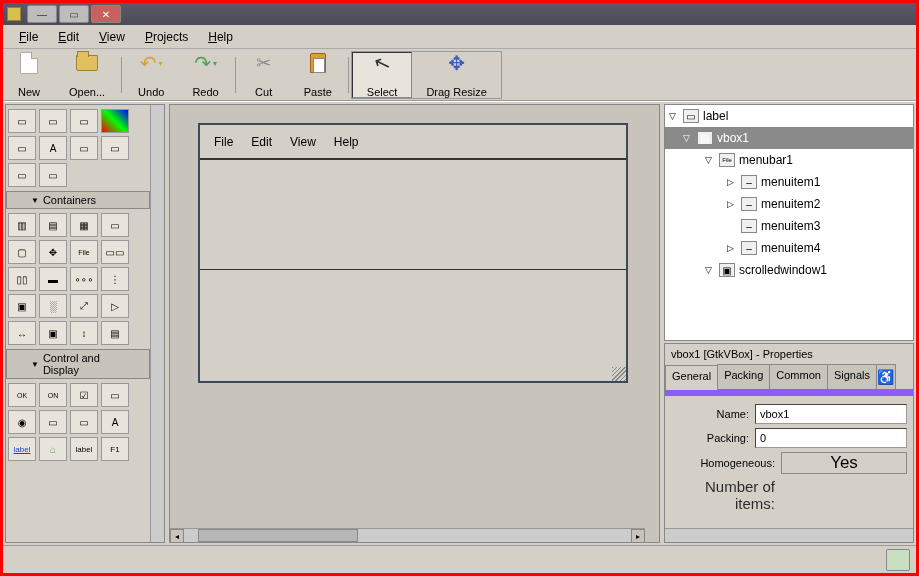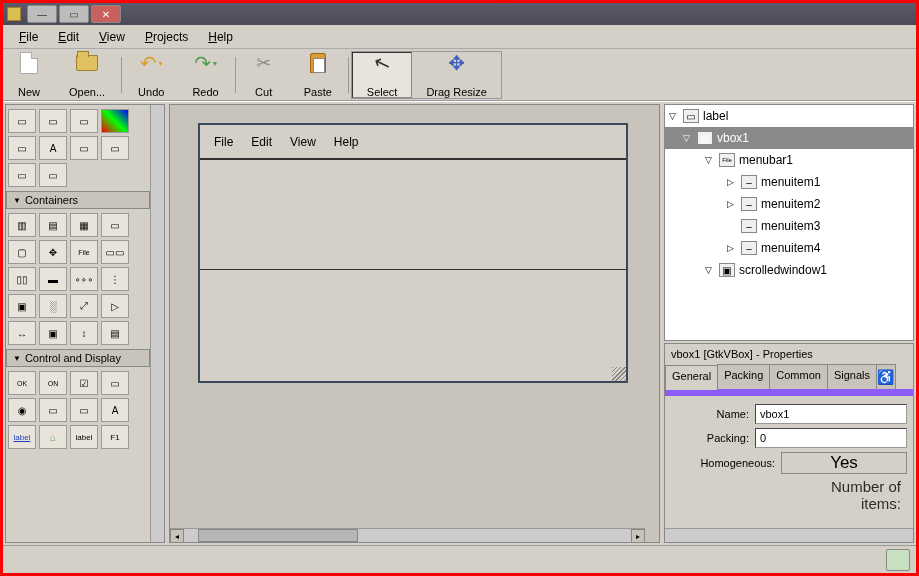--- a/index.html
+++ b/index.html
@@ -22,21 +22,21 @@
 .tool-label { font-size: 11px; margin-top: 11px; }
 .tool-sep { width: 1px; height: 36px; background: #999; margin: 0 2px; }
 .tool-group { border: 1px solid #999; height: 48px; display: flex; }
 .tool-group .tool-item { border: none; }
 .tool-group .tool-item.active { background: #e8e4dc; border: 1px inset #888; }
 .dropdown-arrow { font-size: 8px; margin-left: 2px; }
 .toolbar-row { display: flex; align-items: center; width:100%; }
 
 .body { flex: 1; display: flex; border-top: 1px solid #fff; overflow: hidden; }
 .palette { width: 160px; border: 1px solid #888; margin: 2px; background: #d4d0c8; display: flex; flex-direction: column; overflow: hidden; }
-.palette-header { background: #c8c4bc; border: 1px solid #888; padding: 2px 6px; font-size: 11px; display: flex; align-items: center; cursor: pointer; }
+.palette-header { background: #c8c4bc; border: 1px solid #888; padding: 2px 24px; font-size: 11px; display: flex; align-items: center; cursor: pointer; }
 .palette-header::before { content: "▼"; font-size: 8px; margin-right: 4px; }
 .palette-grid { display: flex; flex-wrap: wrap; padding: 4px 2px; gap: 3px; }
 .palette-btn { width: 28px; height: 24px; border: 1px solid #999; background: #e8e4dc; display: flex; align-items: center; justify-content: center; font-size: 10px; cursor: pointer; }
 .palette-scroll { width: 14px; background: #cccccc; border-left: 1px solid #999; }
 
 .canvas-area { flex: 1; background: #c8c4bc; border: 1px solid #888; margin: 2px; position: relative; overflow: hidden; }
 .design-window { position: absolute; left: 28px; top: 18px; width: 430px; height: 260px; background: #d4d0c8; border: 2px solid #3a4a5a; }
 .design-menubar { height: 34px; border-bottom: 1px solid #333; display: flex; align-items: center; padding: 0 8px; gap: 6px; }
 .design-menubar span { padding: 2px 6px; font-size: 12px; }
 .design-slot { height: 110px; border-top: 1px solid #333; }
@@ -55,21 +55,21 @@
 .tree-indent-1 { padding-left: 18px; }
 .tree-indent-2 { padding-left: 40px; }
 .tree-indent-3 { padding-left: 62px; }
 .props-panel { border: 1px solid #888; background: #d4d0c8; height: 200px; display: flex; flex-direction: column; }
 .props-title { padding: 4px 6px; font-size: 11px; }
 .props-tabs { display: flex; border-bottom: 7px solid #8b5cf6; }
 .props-tab { padding: 4px 6px; border: 1px solid #888; border-bottom: none; margin-right: -1px; background: #c8c4bc; font-size: 11px; cursor: pointer; }
 .props-tab.active { background: #d4d0c8; position: relative; top: 1px; }
 .props-tab-icon { width: 20px; display: flex; align-items: center; justify-content: center; }
 .props-body { flex: 1; padding: 8px 6px 4px 6px; overflow: hidden; }
-.prop-row { display: flex; align-items: center; margin-bottom: 4px; justify-content: flex-end; }
+.prop-row { display: flex; align-items: center; margin-bottom: 4px; }
 .prop-label { width: 110px; text-align: right; padding-right: 6px; font-size: 11px; }
 .prop-input { flex: 1; height: 20px; border: 1px inset #999; background: #fff; padding: 0 4px; font-size: 11px; }
 .prop-button { flex: 1; height: 22px; border: 1px solid #888; background: #d4d0c8; font-size: 17px; text-align: center; line-height: 20px; cursor:pointer; }
 .props-hscroll { height: 14px; background: #cccccc; border-top: 1px solid #999; }
 
 .statusbar { height: 28px; border-top: 1px solid #999; display: flex; align-items: center; justify-content: flex-end; padding: 0 6px; background: #d4d0c8; }
 .status-btn { width: 24px; height: 22px; border: 1px solid #888; background: #c8e0c0; border-radius: 2px; cursor:pointer; }
 
 
 .i-new { width:18px;height:22px;border:1px solid #aaa;background:#fff;border-radius:1px;position:relative;}

